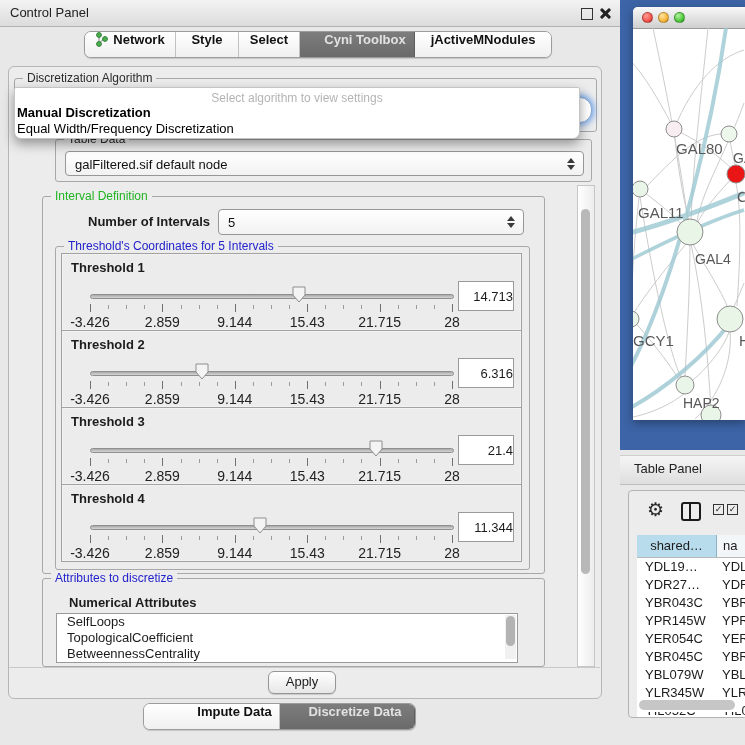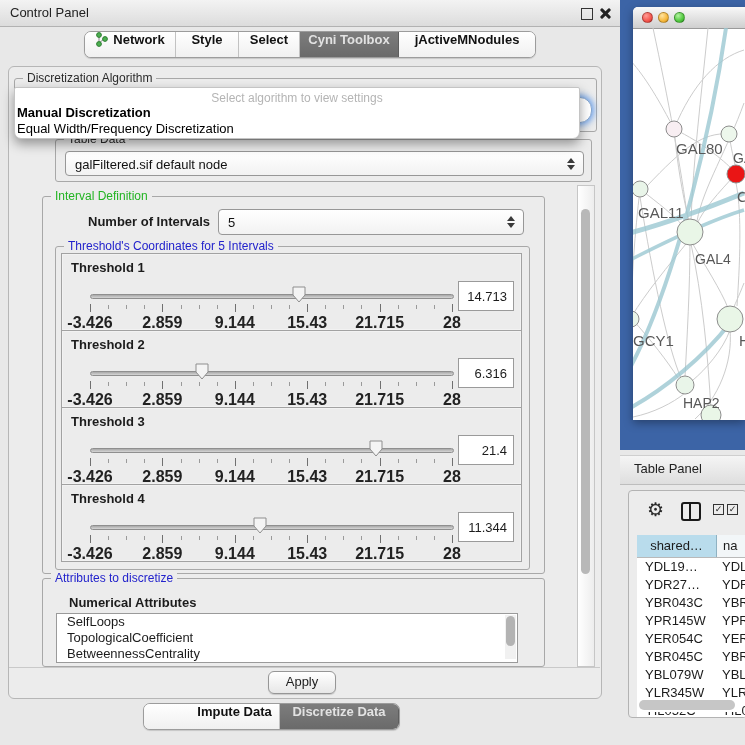--- a/index.html
+++ b/index.html
@@ -14,21 +14,21 @@
   #float-btn{left:581px;border:1.5px solid #333;}
   #close-btn{left:600px;border:none;}
   #close-btn:before,#close-btn:after{content:"";position:absolute;left:4px;top:-1px;width:3px;height:13px;background:#222;border-radius:1px;}
   #close-btn:before{transform:rotate(45deg);}#close-btn:after{transform:rotate(-45deg);}
   
   .seg{display:flex;border:1px solid #9c9c9c;border-radius:7px;overflow:hidden;
     background:#fff;box-shadow:0 1px 1px rgba(0,0,0,.15);height:25px;}
   .seg .item{display:flex;align-items:flex-start;justify-content:center;font-size:13px;font-weight:bold;
     border-right:1px solid #c2c2c2;background:linear-gradient(#ffffff,#f0f0f0);color:#111;cursor:default;}
   .seg .item:last-child{border-right:none;}
-  .seg .item.sel{background:linear-gradient(#7d7d7d,#6a6a6a);color:#e2e2e2;border-right:1px solid #5e5e5e;}
+  .seg .item.sel{background:linear-gradient(#7d7d7d,#6a6a6a);color:#e2e2e2;border-right:1px solid #5e5e5e;padding-left:16px;}
   
   #main-panel{left:8px;top:66px;width:592px;height:631px;border:1px solid #b6b6b6;border-radius:6px;background:#ececec;}
   .grp{border:1px solid #a8a8a8;border-radius:3px;}
   .grp .legend{position:absolute;top:-8px;left:8px;background:#ececec;padding:0 4px;font-size:12px;white-space:nowrap;}
   .legend.green{color:#22b422;}
   .legend.blue{color:#2222cc;}
   .legend.dark{color:#2b2b2b;}
   
   #algo-popup{left:14px;top:87px;width:564px;height:50px;background:#fff;z-index:50;
     border:1px solid #c4c4c4;border-radius:2px 2px 7px 7px;box-shadow:0 5px 12px rgba(0,0,0,.38);}
@@ -50,23 +50,23 @@
   .thr-label{position:absolute;left:9px;top:6px;font-size:13px;font-weight:bold;}
   .slider{position:absolute;left:28px;top:34px;width:362px;height:38px;}
   .track{position:absolute;left:0;top:6px;width:100%;height:3px;background:linear-gradient(#a8a8a8,#d6d6d6);
     border:1px solid #8f8f8f;border-radius:3px;}
   .thumb{position:absolute;top:-2px;width:14px;height:17px;}
   .ticks{position:absolute;left:0;top:16px;width:100%;height:9px;}
   .ticks .minor{position:absolute;left:0;top:1px;width:100%;height:4px;
     background:repeating-linear-gradient(to right,#9a9a9a 0 1px,transparent 1px 5%);}
   .ticks .major{position:absolute;top:0;width:1px;height:8px;background:#707070;}
   .ticklabels{position:absolute;left:0;top:26px;width:100%;height:11px;}
-  .ticklabels span{position:absolute;transform:translateX(-50%);font-size:16px;font-weight:bold;color:#222;white-space:nowrap;}
+  .ticklabels span{position:absolute;transform:translateX(-50%);font-size:14px;font-weight:normal;color:#222;white-space:nowrap;}
   .valbox{position:absolute;left:396px;top:27px;width:56px;height:30px;background:#fff;
-    border:1px solid #9a9a9a;font-size:13px;text-align:right;line-height:30px;padding-right:6px;box-sizing:border-box;}
+    border:1px solid #9a9a9a;font-size:13px;text-align:right;line-height:30px;box-sizing:border-box;}
   
   #attr-list{left:56px;top:613px;width:460px;height:48px;background:#fff;border:1px solid #9a9a9a;overflow:hidden;}
   .list-item{font-size:13px;line-height:16px;padding-left:10px;white-space:nowrap;}
   .vscroll-mini{position:absolute;right:1px;top:1px;width:11px;height:44px;background:#f1f1f1;}
   .vscroll-mini .th{position:absolute;left:1px;top:1px;width:9px;height:30px;background:#b3b3b3;border-radius:5px;}
   
   #main-scroll{left:577px;top:185px;width:16px;height:480px;background:linear-gradient(to right,#ffffff,#ededed);
     border:1px solid #c6c6c6;}
   #main-scroll .th{position:absolute;left:3px;top:23px;width:9px;height:365px;background:#b8b8b8;border-radius:5px;}
   

